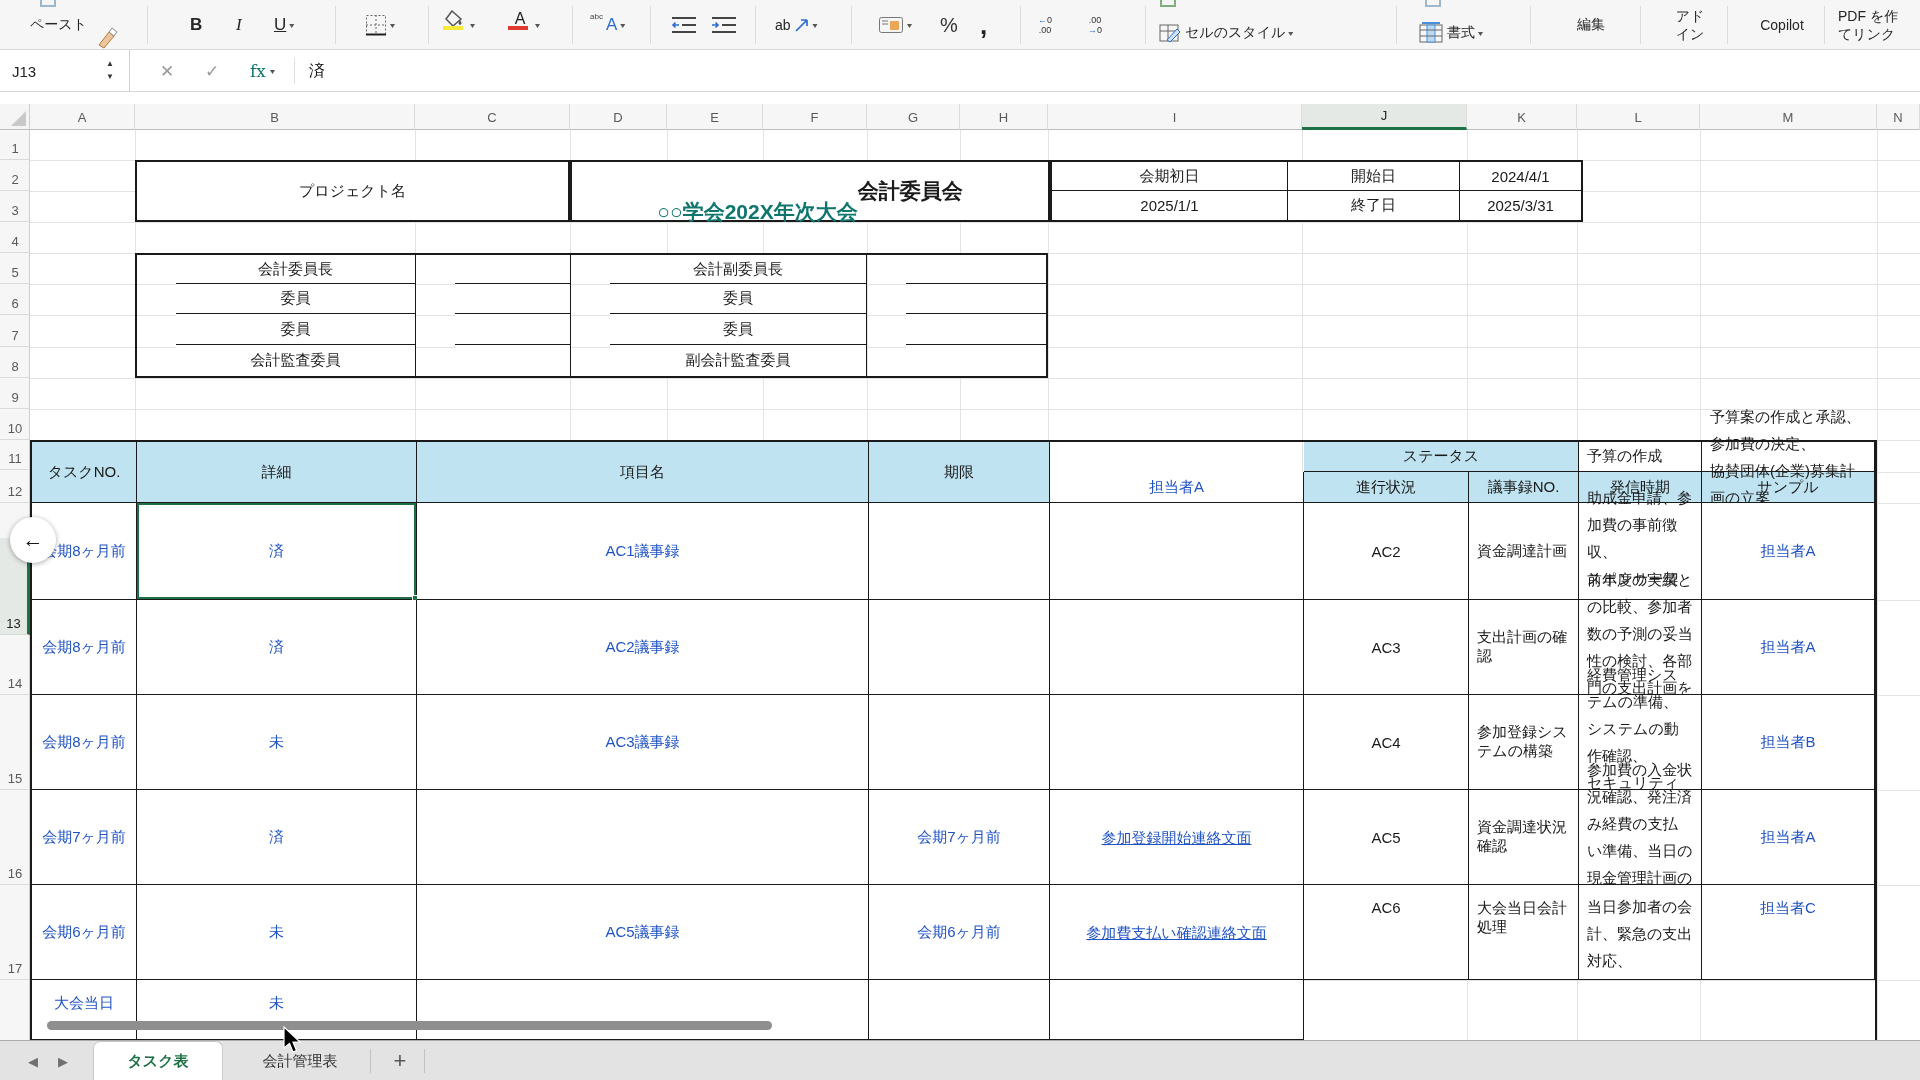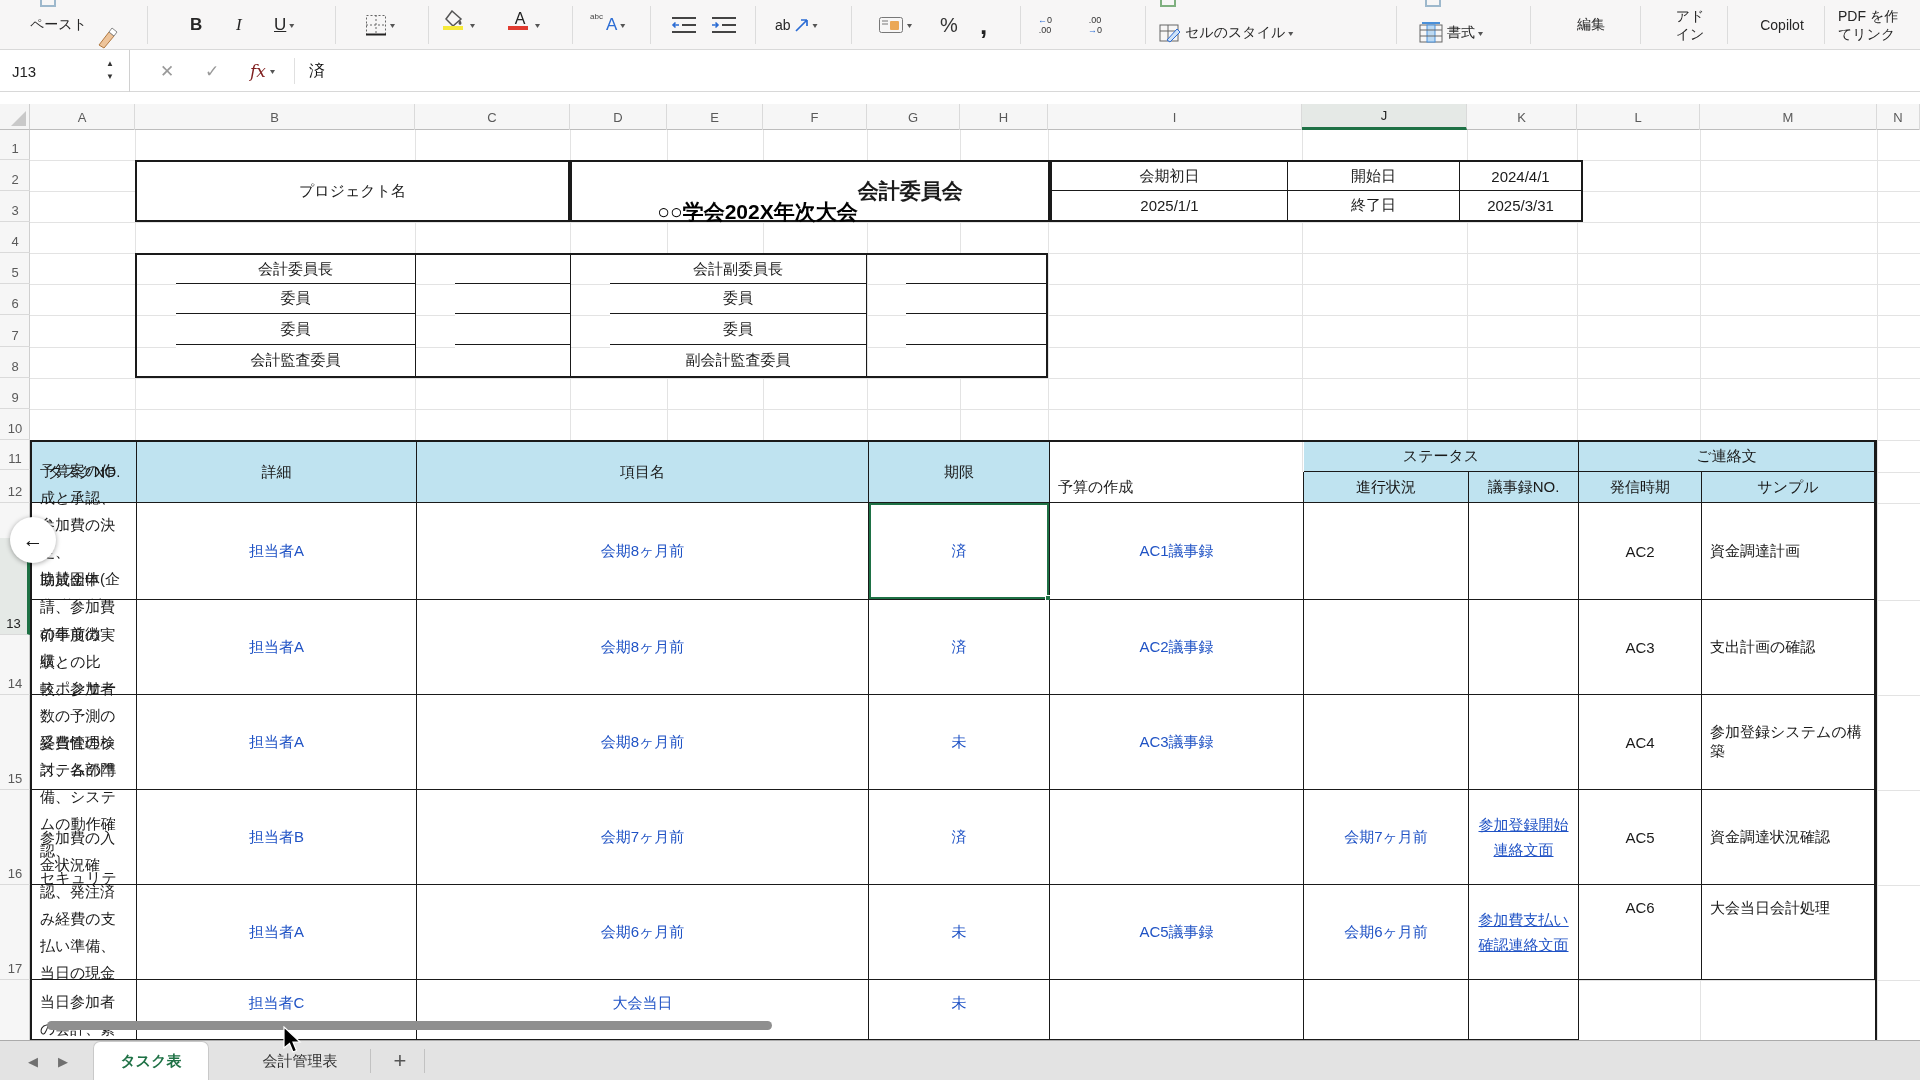--- a/index.html
+++ b/index.html
@@ -21,21 +21,21 @@
   .minitxt { font-size:8px; color:#444; }
   .deci { display:flex; flex-direction:column; font-size:9px; line-height:10px; color:#333; align-items:center; }
   .deci .blue { color:#2b6cd4; }
   .cut-icon { position:absolute; top:0; height:7px; border:2px solid #9db8cc; border-top:none; width:16px; }
 
   
   .fbar { position:absolute; left:0; top:50px; width:1920px; height:42px; background:#fff; border-bottom:1px solid #d8d8d8; }
   .namebox { position:absolute; left:0; top:0; width:130px; height:42px; border-right:1px solid #d0d0d0; display:flex; align-items:center; padding-left:12px; font-size:15px; color:#222; }
   .stepper { position:absolute; left:106px; top:7px; display:flex; flex-direction:column; font-size:8px; color:#333; line-height:13px; }
   .fbtn { position:absolute; top:0; height:42px; display:flex; align-items:center; color:#9a9a9a; font-size:17px; }
-  .fx { font-family:"DejaVu Serif",serif; font-style:italic; color:#7f1d1d; font-size:17px; }
+  .fx { font-family:"DejaVu Serif",serif; color:#0f766e; font-size:17px; }
   .fval { position:absolute; left:309px; top:0; height:42px; display:flex; align-items:center; font-size:16px; color:#111; }
   .fdiv { position:absolute; left:294px; top:8px; width:1px; height:26px; background:#e0e0e0; }
 
   
   .corner { position:absolute; left:0; top:104px; width:30px; height:26px; background:#f5f5f5; border-right:1px solid #cfcfcf; border-bottom:1px solid #bdbdbd; }
   .corner .tri { position:absolute; right:3px; bottom:3px; width:0; height:0; border-bottom:15px solid #c9c9c9; border-right:15px solid transparent; transform:scaleX(-1); }
   .colhead { position:absolute; left:30px; top:104px; width:1890px; height:26px; background:#f6f6f6; border-bottom:1px solid #bdbdbd; }
   .colhead .c { position:absolute; top:0; height:26px; display:flex; align-items:center; justify-content:center; font-size:13px; color:#5a5a5a; border-right:1px solid #dadada; }
   .colhead .c.active { background:#e5e9e6; border-bottom:3px solid #1E7145; color:#222; }
   .rowhead { position:absolute; left:0; top:130px; width:30px; height:910px; background:#f6f6f6; border-right:1px solid #cfcfcf; }
@@ -49,21 +49,21 @@
       linear-gradient(to right, transparent 0 105px,#e3e3e3 105px 106px,transparent 106px 385px,#e3e3e3 385px 386px,transparent 386px 540px,#e3e3e3 540px 541px,transparent 541px 637px,#e3e3e3 637px 638px,transparent 638px 733px,#e3e3e3 733px 734px,transparent 734px 837px,#e3e3e3 837px 838px,transparent 838px 930px,#e3e3e3 930px 931px,transparent 931px 1018px,#e3e3e3 1018px 1019px,transparent 1019px 1272px,#e3e3e3 1272px 1273px,transparent 1273px 1437px,#e3e3e3 1437px 1438px,transparent 1438px 1547px,#e3e3e3 1547px 1548px,transparent 1548px 1670px,#e3e3e3 1670px 1671px,transparent 1671px 1847px,#e3e3e3 1847px 1848px,transparent 1848px),
       linear-gradient(to bottom, transparent 0 30px,#e3e3e3 30px 31px,transparent 31px 61px,#e3e3e3 61px 62px,transparent 62px 92px,#e3e3e3 92px 93px,transparent 93px 123px,#e3e3e3 123px 124px,transparent 124px 154px,#e3e3e3 154px 155px,transparent 155px 185px,#e3e3e3 185px 186px,transparent 186px 217px,#e3e3e3 217px 218px,transparent 218px 248px,#e3e3e3 248px 249px,transparent 249px 279px,#e3e3e3 279px 280px,transparent 280px 310px,#e3e3e3 310px 311px,transparent 311px 342px,#e3e3e3 342px 343px,transparent 343px 373px,#e3e3e3 373px 374px,transparent 374px 470px,#e3e3e3 470px 471px,transparent 471px 565px,#e3e3e3 565px 566px,transparent 566px 660px,#e3e3e3 660px 661px,transparent 661px 755px,#e3e3e3 755px 756px,transparent 756px 850px,#e3e3e3 850px 851px,transparent 851px); }
 
   .bluecell { background:#bfe3f0; }
   .blk { position:absolute; border:2px solid #1a1a1a; }
   .cell { display:flex; align-items:center; justify-content:center; font-size:15px; background:#fff; }
 
   
   .proj-name { left:105px; top:30px; width:435px; height:62px; }
   .proj-title { left:540px; top:30px; width:480px; height:62px; font-size:21px; font-weight:600; }
-  .proj-title .blue { color:#000000;margin-top:41px; }
+  .proj-title .blue { color:#0f766e;margin-top:41px; }
   .dates { left:1020px; top:30px; width:533px; height:62px; display:grid; grid-template-columns:236px 172px 121px; grid-template-rows:29px 29px; }
   .dates > div { border-right:1px solid #1a1a1a; border-bottom:1px solid #1a1a1a; display:flex; align-items:center; justify-content:center; font-size:15px; background:#fff; }
   .dates > div:nth-child(3n) { border-right:none; } .dates > div:nth-child(n+4) { border-bottom:none; }
 
   
   .committee { left:105px; top:123px; width:913px; height:125px; display:grid; grid-template-columns:279px 155px 296px 179px; grid-template-rows:29px 30px 31px 31px; }
   .committee > div { border-right:1px solid #1a1a1a; border-bottom:1px solid #1a1a1a; display:flex; align-items:center; justify-content:center; font-size:15px; background:#fff;margin-left:39px; }
   .committee > div:nth-child(4n) { border-right:none; } .committee > div:nth-child(n+13) { border-bottom:none; }
 
   
@@ -82,21 +82,21 @@
 
   
   .backbtn { position:absolute; left:10px; top:517px; width:46px; height:46px; border-radius:50%; background:#fff; box-shadow:0 1px 5px rgba(0,0,0,.35); display:flex; align-items:center; justify-content:center; font-size:21px; color:#1a1a1a; }
 
   
   .hscroll { position:absolute; left:47px; top:1021px; width:725px; height:9px; background:#8f8f8f; border-radius:5px; }
 
   
   .tabbar { position:absolute; left:0; top:1040px; width:1920px; height:40px; background:#e3e3e3; border-top:1px solid #ababab; }
   .tabnav { position:absolute; top:0; height:40px; display:flex; align-items:center; color:#707070; font-size:13px; }
-  .tab-active { position:absolute; left:93px; top:0; width:116px; height:40px; background:#fff; border-radius:7px 7px 0 0; border:1px solid #c9c9c9; border-bottom:none; display:flex; align-items:center; justify-content:center; color:#1E7145; font-weight:bold; font-size:15px; }
+  .tab-active { position:absolute; left:93px; top:0; width:130px; height:40px; background:#fff; border-radius:7px 7px 0 0; border:1px solid #c9c9c9; border-bottom:none; display:flex; align-items:center; justify-content:center; color:#1E7145; font-weight:bold; font-size:15px; }
   .tab-plain { position:absolute; left:235px; top:0; width:130px; height:40px; display:flex; align-items:center; justify-content:center; color:#333; font-size:15px; }
   .tab-plus { position:absolute; left:380px; top:0; width:40px; height:40px; display:flex; align-items:center; justify-content:center; color:#555; font-size:22px; }
   .tabsep { position:absolute; top:8px; width:1px; height:24px; background:#c2c2c2; }
 
   .cursor { position:absolute; left:281px; top:1026px; }
 </style>
 </head>
 <body>
 
 <div id="app">
@@ -367,21 +367,20 @@
       <div></div>
     </div>
 
     <div class="blk tasks">
 
       <div class="hd" style="grid-row:1/3">タスクNO.</div>
       <div class="hd" style="grid-row:1/3">詳細</div>
       <div class="hd" style="grid-row:1/3">項目名</div>
       <div class="hd" style="grid-row:1/3">期限</div>
       <div class="hd" style="grid-column:6/8">ステータス</div>
-      <div class="hd" style="grid-column:8/10">ご連絡文</div>
       <div class="hd" style="grid-row:2;grid-column:6">進行状況</div>
       <div class="hd" style="grid-row:2;grid-column:7">議事録NO.</div>
       <div class="hd" style="grid-row:2;grid-column:8">発信時期</div>
       <div class="hd" style="grid-row:2;grid-column:9">サンプル</div>
 
       <div class="left">予算の作成</div>
       <div class="left detail">予算案の作成と承認、参加費の決定、
 協賛団体(企業)募集計画の立案</div>
       <div class="blue">担当者A</div>
       <div class="blue">会期8ヶ月前</div>

